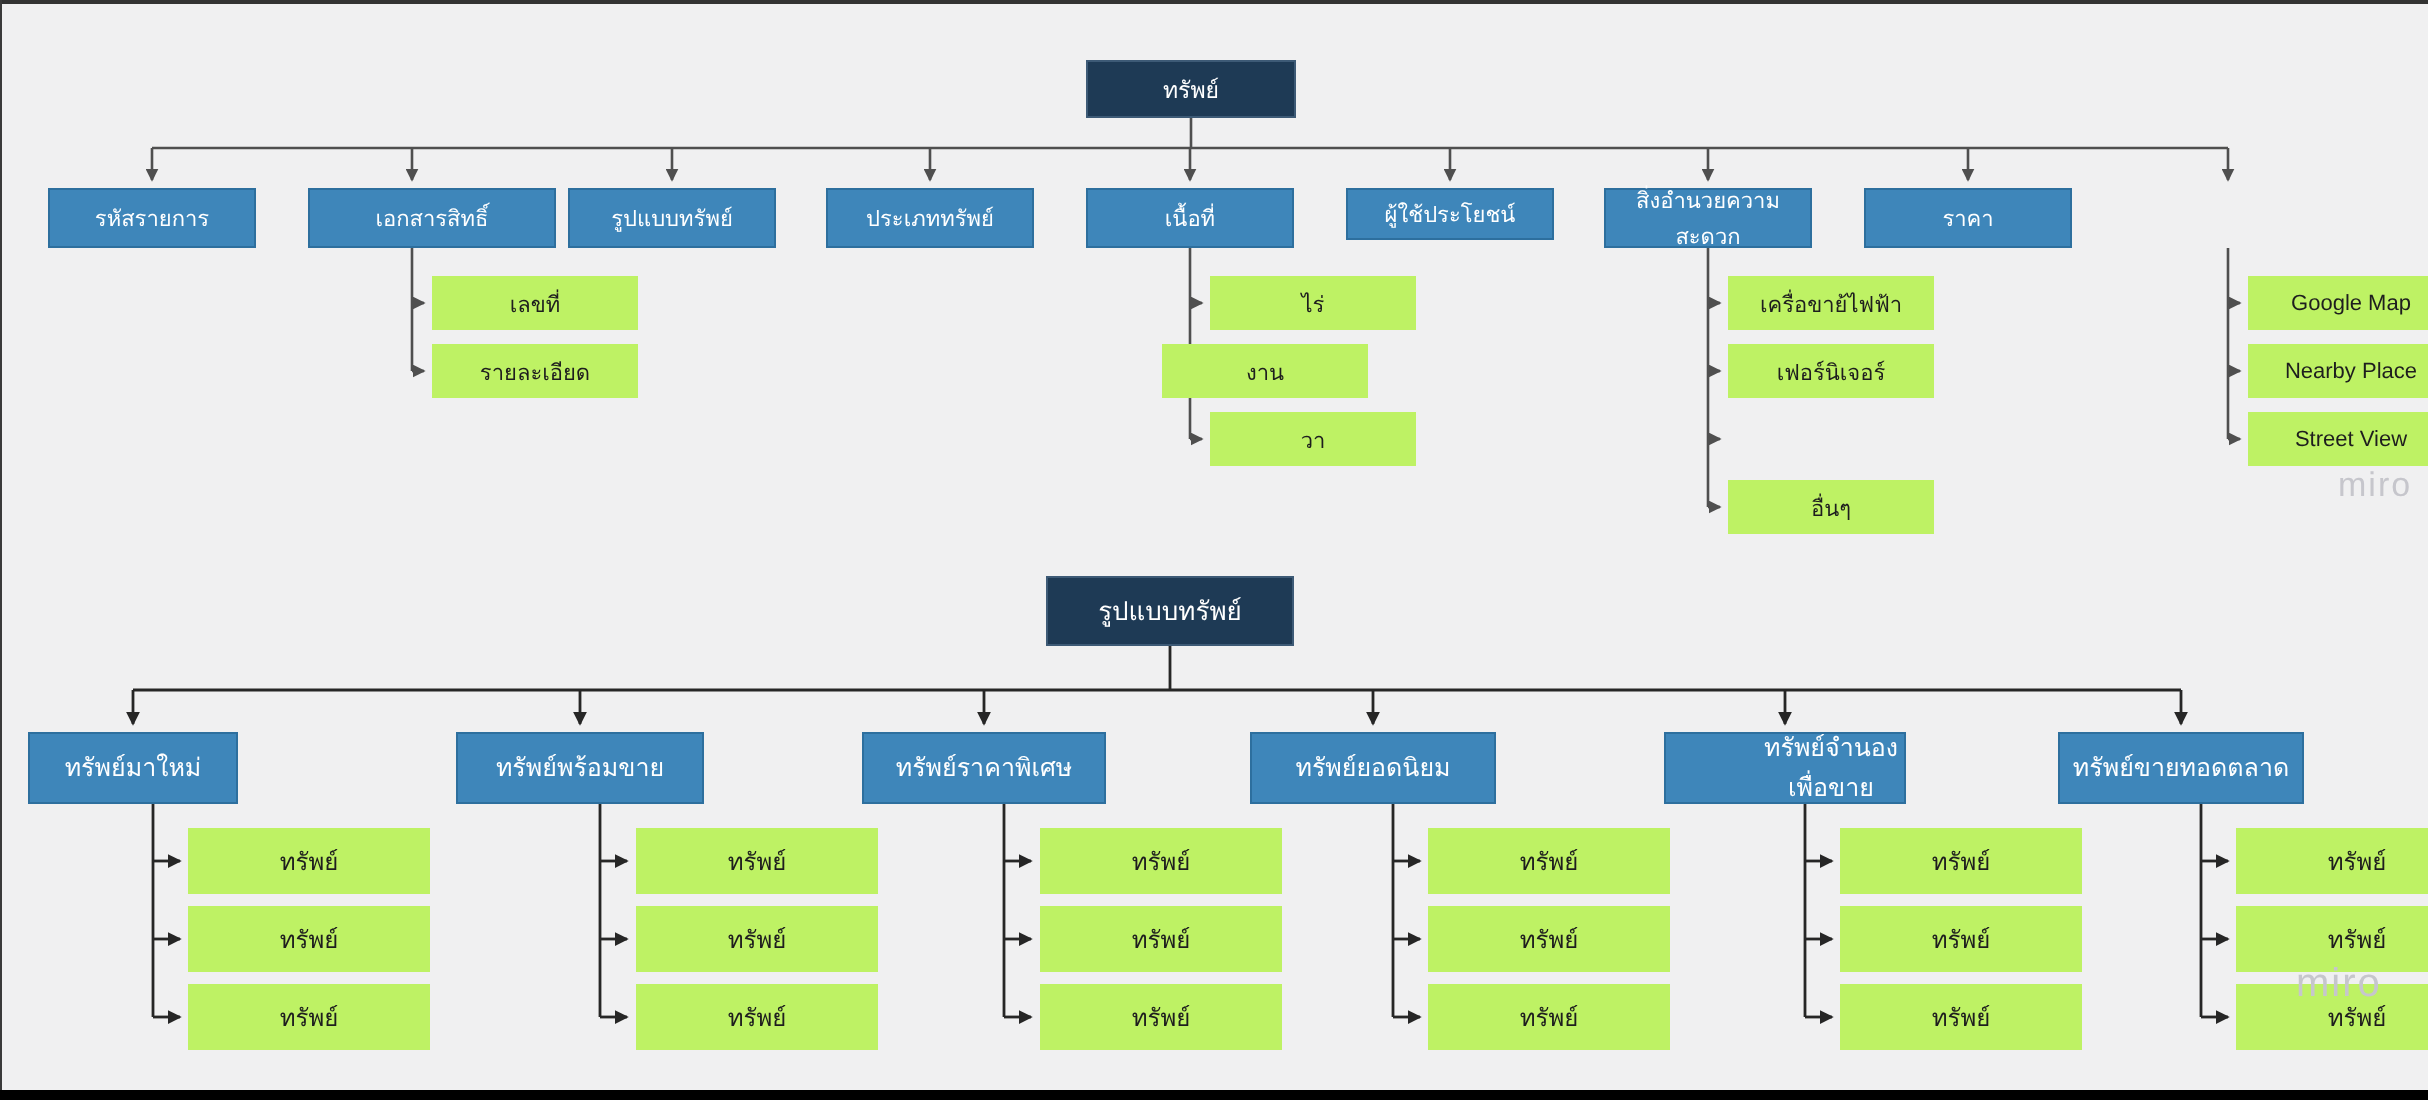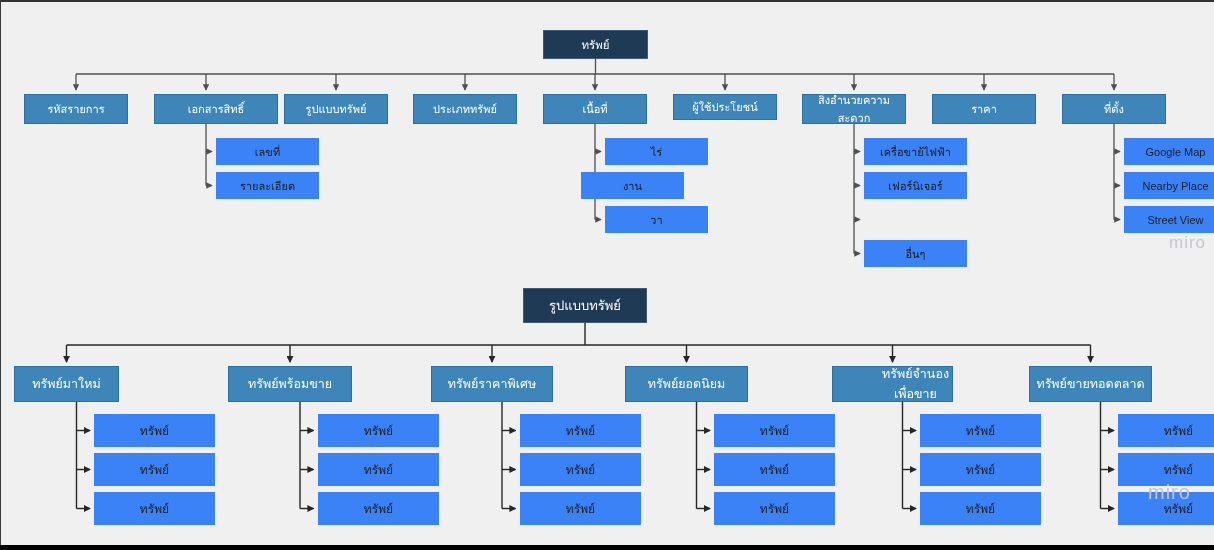--- a/index.html
+++ b/index.html
@@ -26,21 +26,21 @@
   .node-root{
     background:#1e3a55;border:1px solid #3d5a76;color:#fff;
     font-size:11.5px;font-weight:500;
   }
   .node-branch{
     background:#3e86ba;border:1px solid #2d6f9e;color:#fff;
     font-size:11px;font-weight:500;
   }
   .node-branch-lg{font-size:12.5px;}
   .node-leaf{
-    background:#3b82f6;color:#1e1e1e;
+    background:#bef264;color:#1e1e1e;
     font-size:11px;
   }
   .node-leaf-lg{font-size:12px;}
   .watermark{
     position:absolute;color:#c6c6cc;font-weight:500;
     letter-spacing:1px;pointer-events:none;text-align:center;
   }
 </style>
 </head>
 <body>
@@ -136,21 +136,20 @@
   <div class="node node-root" style="left:543px;top:30px;width:105px;height:29px;">ทรัพย์</div>
 
   <div class="node node-branch" style="left:24px;top:94px;width:104px;height:30px;">รหัสรายการ</div>
   <div class="node node-branch" style="left:154px;top:94px;width:124px;height:30px;">เอกสารสิทธิ์</div>
   <div class="node node-branch" style="left:284px;top:94px;width:104px;height:30px;">รูปแบบทรัพย์</div>
   <div class="node node-branch" style="left:413px;top:94px;width:104px;height:30px;">ประเภททรัพย์</div>
   <div class="node node-branch" style="left:543px;top:94px;width:104px;height:30px;">เนื้อที่</div>
   <div class="node node-branch" style="left:673px;top:94px;width:104px;height:26px;">ผู้ใช้ประโยชน์</div>
   <div class="node node-branch" style="left:802px;top:94px;width:104px;height:30px;">สิ่งอำนวยความสะดวก</div>
   <div class="node node-branch" style="left:932px;top:94px;width:104px;height:30px;">ราคา</div>
-  <div class="node node-branch" style="left:1062px;top:94px;width:104px;height:30px;">ที่ตั้ง</div>
 
   <div class="node node-leaf" style="left:216px;top:138px;width:103px;height:27px;">เลขที่</div>
   <div class="node node-leaf" style="left:216px;top:172px;width:103px;height:27px;">รายละเอียด</div>
 
   <div class="node node-leaf" style="left:605px;top:138px;width:103px;height:27px;">ไร่</div>
   <div class="node node-leaf" style="left:581px;top:172px;width:103px;height:27px;">งาน</div>
   <div class="node node-leaf" style="left:605px;top:206px;width:103px;height:27px;">วา</div>
 
   <div class="node node-leaf" style="left:864px;top:138px;width:103px;height:27px;">เครื่อขาย้ไฟฟ้า</div>
   <div class="node node-leaf" style="left:864px;top:172px;width:103px;height:27px;">เฟอร์นิเจอร์</div>

